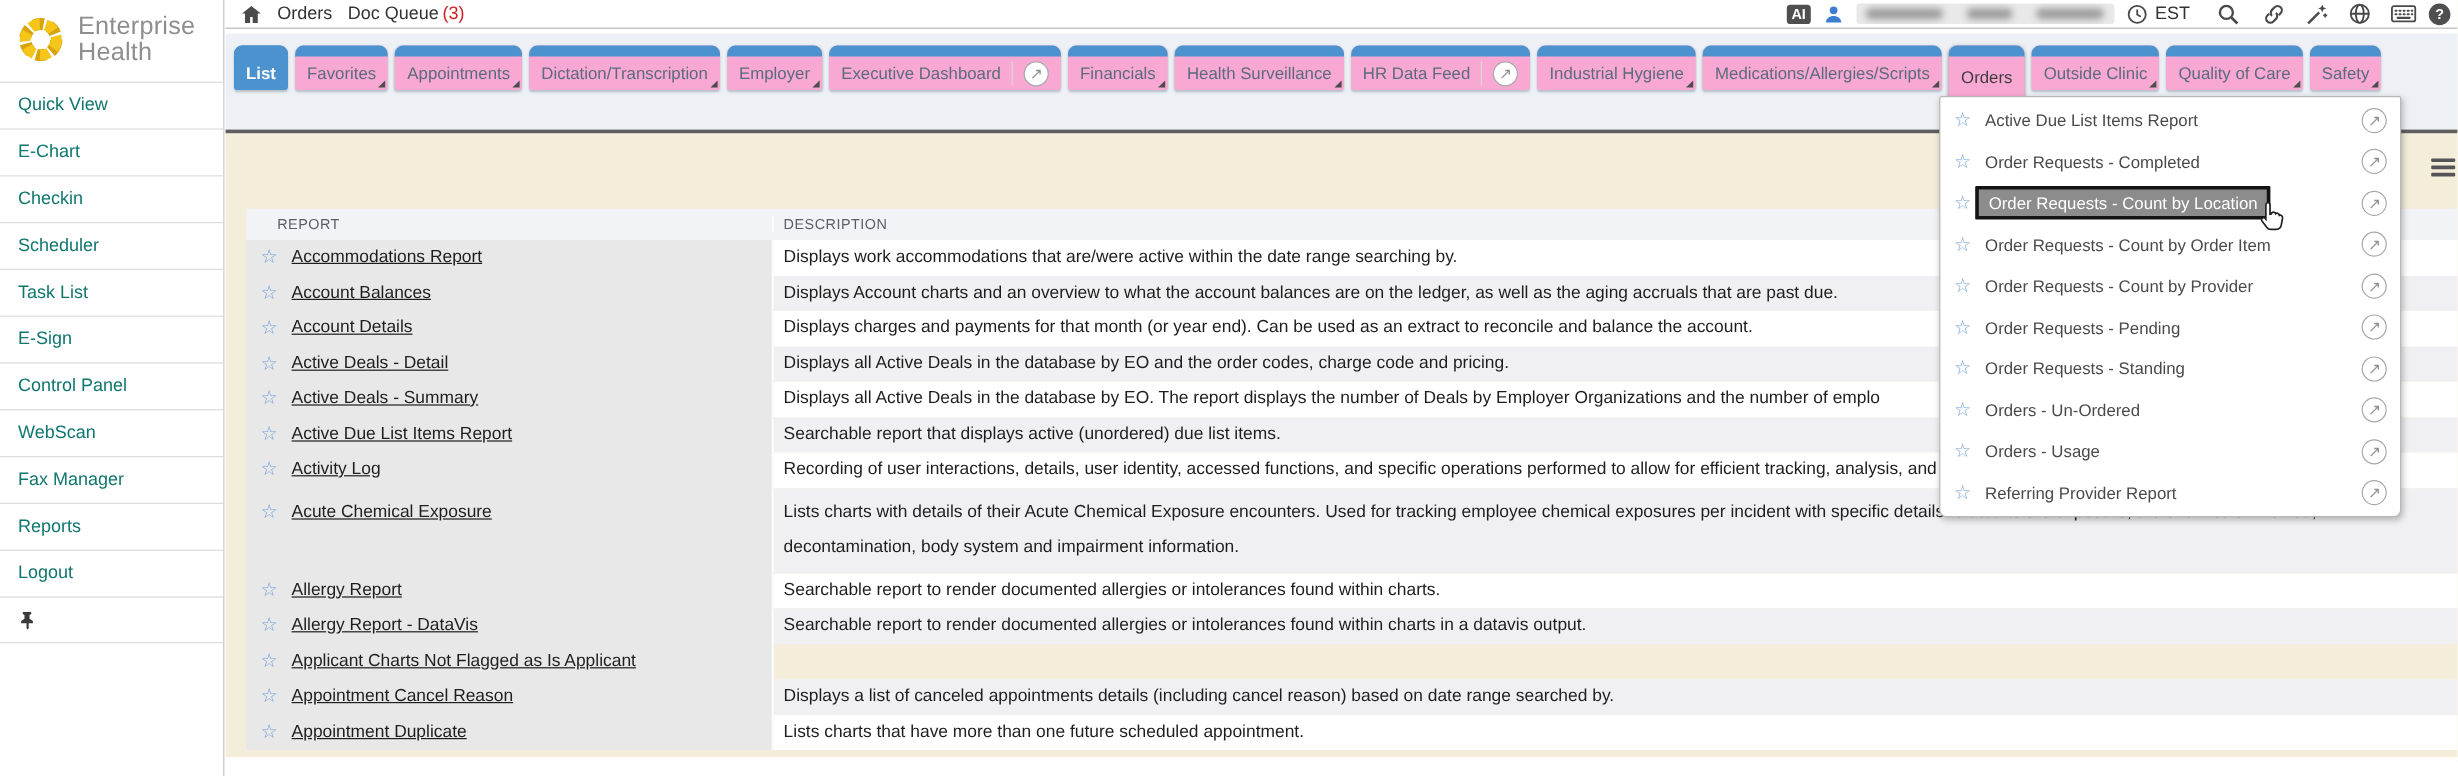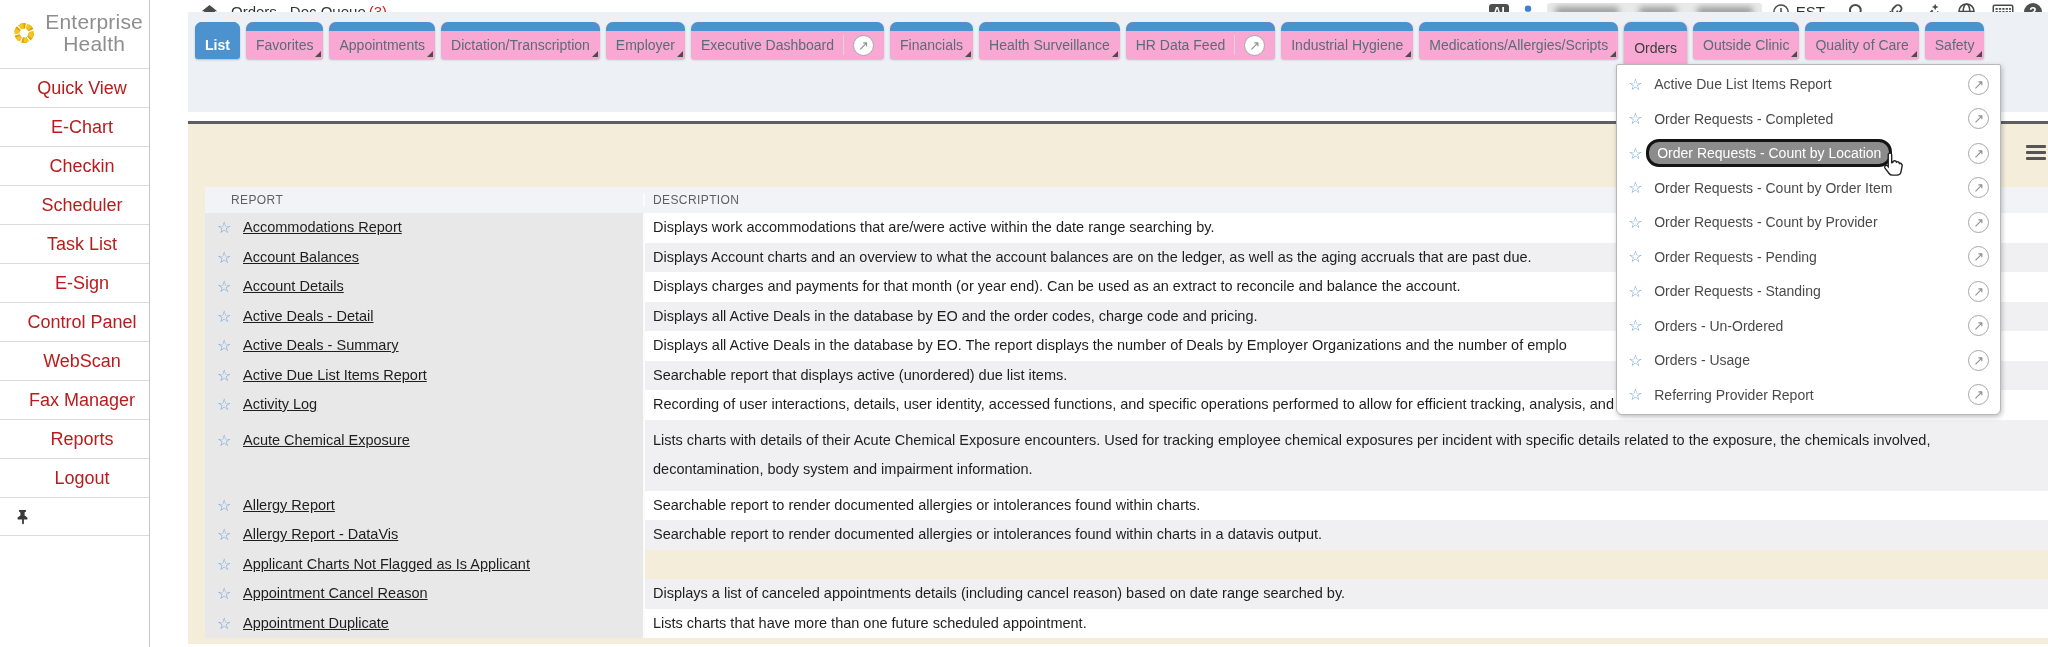--- a/index.html
+++ b/index.html
@@ -1,68 +1,68 @@
 <!DOCTYPE html>
 <html><head>
 <meta charset="utf-8">
 <style>
   html,body{margin:0;padding:0;}
   body{width:2048px;height:647px;overflow:hidden;font-family:"Liberation Sans",sans-serif;background:#fff;}
   .screen{position:relative;width:2048px;height:647px;background:#fff;}
 
   
-  .sidebar{position:absolute;left:0;top:0;width:150px;height:647px;background:#fff;border-right:1px solid #c4c4c4;box-sizing:border-box;z-index:5;text-align:center;}
+  .sidebar{position:absolute;left:0;top:0;width:187px;height:647px;background:#fff;border-right:1px solid #c4c4c4;box-sizing:border-box;z-index:5;}
   .logo{display:flex;align-items:center;gap:9px;height:68px;box-sizing:border-box;padding:8px 6px 10px 12px;}
   .logo-text{color:#8e8e8e;font-size:21px;line-height:22px;letter-spacing:.2px;}
-  .side-item{height:38px;line-height:38px;padding-left:15px;border-top:1px solid #dcdcdc;font-size:18px;color:#b91c1c;cursor:pointer;background:#fff;}
+  .side-item{height:38px;line-height:38px;padding-left:15px;border-top:1px solid #dcdcdc;font-size:15px;color:#0f766e;cursor:pointer;background:#fff;}
   .side-pin{height:37px;border-top:1px solid #dcdcdc;border-bottom:1px solid #dcdcdc;display:flex;align-items:center;padding-left:15px;cursor:pointer;}
 
   
   .topbar{position:absolute;left:188px;top:0;width:1860px;height:24px;background:#fff;border-bottom:1px solid #b9b9b9;box-sizing:border-box;display:flex;align-items:center;}
   .crumbs{display:flex;align-items:center;gap:13px;padding-left:13px;font-size:15px;color:#333;}
   .crumb{cursor:pointer;white-space:nowrap;}
   .count{color:#cc2222;margin-left:3px;}
   .top-icons{margin-left:auto;display:flex;align-items:center;gap:10px;padding-right:6px;}
   .ai-badge{background:#4f4f4f;color:#fff;font-weight:bold;font-size:12px;padding:2px 4px;border-radius:3px;line-height:12px;cursor:pointer;}
   .redacted{width:215px;height:17px;background:#e9e9e9;border-radius:3px;position:relative;overflow:hidden;}
   .redacted i{position:absolute;top:4px;height:9px;background:#9b9b9b;border-radius:4px;filter:blur(3px);}
   .redacted i:nth-child(1){left:8px;width:64px;}
   .redacted i:nth-child(2){left:92px;width:38px;}
   .redacted i:nth-child(3){left:150px;width:56px;}
   .est{font-size:15px;color:#333;margin-left:-4px;}
   .tico{display:inline-flex;align-items:center;justify-content:center;cursor:pointer;}
   .helpc{width:18px;height:18px;border-radius:50%;background:#4f4f4f;color:#fff;font-weight:bold;font-size:12px;display:flex;align-items:center;justify-content:center;}
 
   
-  .tabzone{position:absolute;left:188px;top:12px;width:1860px;height:100px;background:#edf1f5;box-sizing:border-box;}
+  .tabzone{position:absolute;left:188px;top:28px;width:1860px;height:100px;background:#edf1f5;box-sizing:border-box;}
   .tabrow{display:flex;align-items:flex-start;gap:6px;padding-left:7px;}
   .row1{padding-top:10px;}
   .row2{padding-top:4px;}
   .tab{flex:none;display:flex;flex-direction:column;border-radius:7px 7px 3px 3px;background:#f9a8d4;box-shadow:0 1px 2px rgba(60,70,90,.3);cursor:pointer;position:relative;}
   .cap{height:9px;background:#4b92cf;border-radius:7px 7px 0 0;}
   .tin{display:flex;align-items:center;height:28px;padding:0 10px;font-size:14px;color:#5b6b79;white-space:nowrap;}
   .caret{position:absolute;right:2px;bottom:2px;width:0;height:0;border-left:6px solid transparent;border-bottom:6px solid #4c4c4c;}
   .tab.active{background:#4b92cf;}
   .tab.active .tin{color:#fff;font-weight:bold;}
   .tab.open{z-index:40;border-radius:7px 7px 0 0;box-shadow:0 1px 3px rgba(0,0,0,.35);}
   .tab.open .tin{height:33px;color:#3d3d3d;}
   .ext{display:flex;align-items:center;border-left:1px solid #d9d9d9;padding-left:9px;margin-left:9px;height:20px;}
   .circle-arrow{width:19px;height:19px;border:1px solid #a8a8a8;border-radius:50%;display:flex;align-items:center;justify-content:center;font-size:13px;color:#909090;background:#fff;}
 
   
   .dropdown{position:absolute;top:42px;left:-8px;width:385px;background:#fff;border:1px solid #b8b8b8;border-radius:2px 2px 6px 6px;box-shadow:1px 2px 5px rgba(0,0,0,.25);padding:2px 0;z-index:35;cursor:default;box-sizing:border-box;}
   .menu-item{display:flex;align-items:center;height:34.5px;padding:0 11px;cursor:pointer;}
   .mstar{color:#6f9fd8;font-size:16px;width:26px;flex:none;}
   .mlabel{font-size:14px;color:#4a4a4a;white-space:nowrap;}
-  .hl-box{background:#8c8c8c;color:#fff;border:3px solid #141414;border-radius:13px;padding:3px 8px;margin-left:-8px;text-align:center;}
+  .hl-box{background:#8c8c8c;color:#fff;border:3px solid #141414;border-radius:1px;padding:3px 8px;margin-left:-8px;text-align:center;}
   .go{margin-left:auto;flex:none;}
   .cursor{position:absolute;left:262px;top:86px;z-index:60;pointer-events:none;}
 
   
-  .content{position:absolute;left:188px;top:121px;width:1860px;height:523px;background:#f3edda;border-top:3px solid #5f5f5f;box-sizing:border-box;text-decoration:underline;}
+  .content{position:absolute;left:188px;top:108px;width:1860px;height:523px;background:#f3edda;border-top:3px solid #5f5f5f;box-sizing:border-box;text-decoration:underline;}
   .burger{position:absolute;right:2px;top:18px;width:20px;cursor:pointer;}
   .burger i{display:block;height:3px;background:#555;margin:3px 0;border-radius:1px;}
 
   .report-table{position:absolute;left:17px;top:63px;width:1843px;}
   .thead{display:flex;height:26px;background:#f2f3f6;align-items:center;color:#5a5f66;font-size:12px;letter-spacing:.4px;}
   .th1{width:440px;padding-left:26px;box-sizing:border-box;border-right:2px solid #fbfbfc;flex:none;}
   .th2{flex:1;padding-left:8px;}
   .trow{display:flex;}
   .report-cell{width:440px;flex:none;box-sizing:border-box;background:#e8e8e9;display:flex;align-items:flex-start;padding-left:12px;border-right:2px solid #fbfbfc;}
   .rstar{color:#6f9fd8;font-size:16px;width:26px;line-height:29.5px;flex:none;cursor:pointer;}

